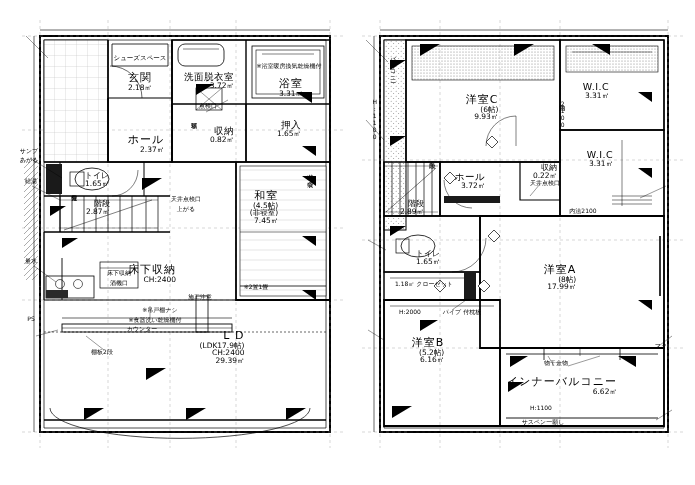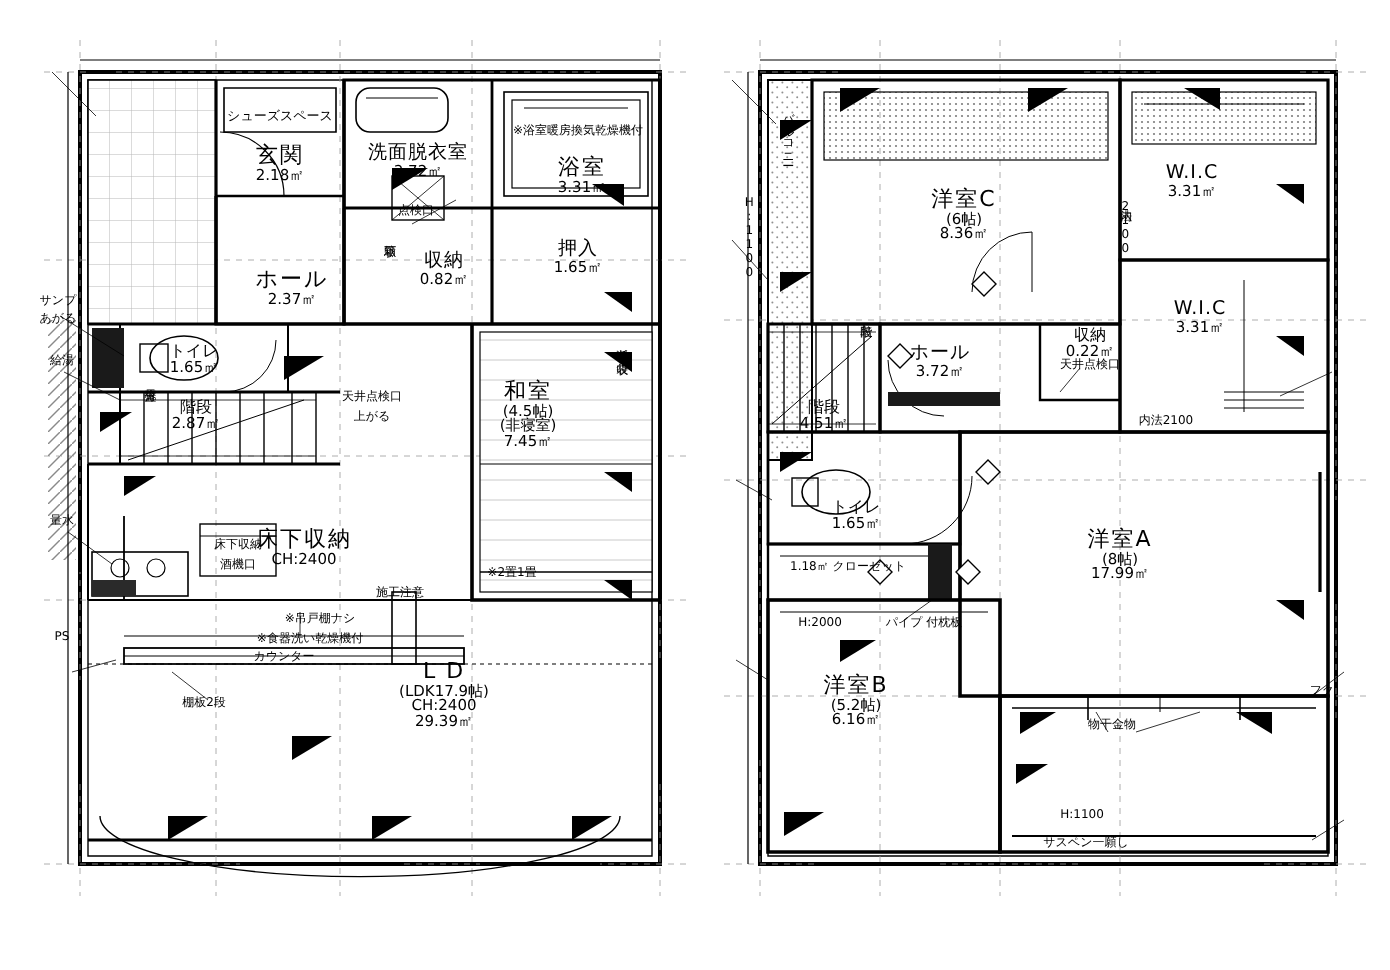--- a/index.html
+++ b/index.html
@@ -11,21 +11,21 @@
     position:relative;
   }
   #sheet{position:absolute;left:0;top:0;width:695px;height:485px;}
   .plan{position:absolute;}
   
   .lbl{
     position:absolute;
     color:#000;
     white-space:nowrap;
     line-height:1.05;
-    text-align:center;
+    text-align:right;
     transform:translate(-50%,0);
   }
   .room-name{font-size:11px;letter-spacing:1px;}
   .room-name.small{font-size:9.5px;letter-spacing:0.5px;}
   .room-name.tiny{font-size:8px;letter-spacing:0px;}
   .room-sub{font-size:7.5px;letter-spacing:0px;}
   .note{font-size:6.5px;letter-spacing:0px;}
   .note2{font-size:6px;letter-spacing:0px;}
   .vert{
     writing-mode:vertical-rl;
@@ -417,21 +417,21 @@
     <div class="lbl note2 vert" style="left:194px;top:118px">下駄箱</div>
     <div class="lbl note2 vert" style="left:310px;top:170px">断ド袋収</div>
     <div class="lbl note2 vert" style="left:74px;top:190px">分電盤</div>
   </div>
 
   <div class="plan" style="left:0;top:0;width:695px;height:485px">
 
     <div class="lbl room-name" style="left:482px;top:94px">
       <div>洋室C</div>
       <div class="room-sub">(6帖)</div>
-      <div class="room-sub">8.36㎡</div>
+      <div class="room-sub">9.93㎡</div>
     </div>
 
     <div class="lbl room-name small" style="left:596px;top:82px">
       <div>W.I.C</div>
       <div class="room-sub">3.31㎡</div>
     </div>
 
     <div class="lbl room-name small" style="left:600px;top:150px">
       <div>W.I.C</div>
       <div class="room-sub">3.31㎡</div>
@@ -442,40 +442,44 @@
       <div class="room-sub">3.72㎡</div>
     </div>
 
     <div class="lbl room-name tiny" style="left:545px;top:164px">
       <div>収納</div>
       <div class="room-sub">0.22㎡</div>
     </div>
 
     <div class="lbl room-name tiny" style="left:412px;top:200px">
       <div>階段</div>
-      <div class="room-sub">4.51㎡</div>
+      <div class="room-sub">2.89㎡</div>
     </div>
 
     <div class="lbl room-name tiny" style="left:428px;top:250px">
       <div>トイレ</div>
       <div class="room-sub">1.65㎡</div>
     </div>
 
     <div class="lbl room-name" style="left:560px;top:264px">
       <div>洋室A</div>
       <div class="room-sub">(8帖)</div>
       <div class="room-sub">17.99㎡</div>
     </div>
 
     <div class="lbl room-name" style="left:428px;top:337px">
       <div>洋室B</div>
       <div class="room-sub">(5.2帖)</div>
       <div class="room-sub">6.16㎡</div>
     </div>
 
+    <div class="lbl room-name" style="left:562px;top:376px">
+      <div>インナーバルコニー</div>
+      <div class="room-sub">6.62㎡</div>
+    </div>
 
     <div class="lbl note2" style="left:562px;top:100px;writing-mode:vertical-rl;text-orientation:upright">内法2100</div>
     <div class="lbl note2" style="left:583px;top:208px">内法2100</div>
     <div class="lbl note2" style="left:545px;top:180px">天井点検口</div>
     <div class="lbl note2" style="left:424px;top:281px">1.18㎡ クローゼット</div>
     <div class="lbl note2" style="left:410px;top:309px">H:2000</div>
     <div class="lbl note2" style="left:462px;top:309px">パイプ 付枕板</div>
     <div class="lbl note2" style="left:556px;top:360px">物干金物</div>
     <div class="lbl note2" style="left:541px;top:405px">H:1100</div>
     <div class="lbl note2" style="left:543px;top:419px">サスペン一願し</div>

